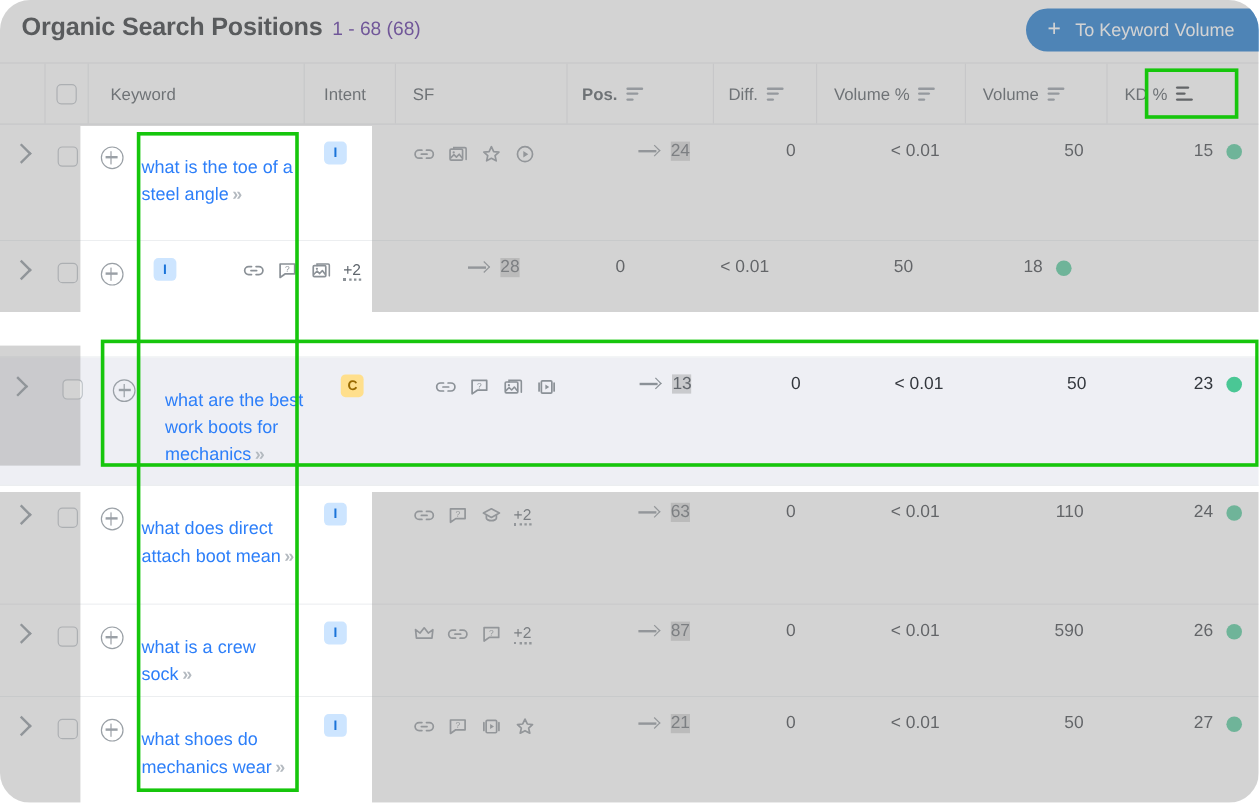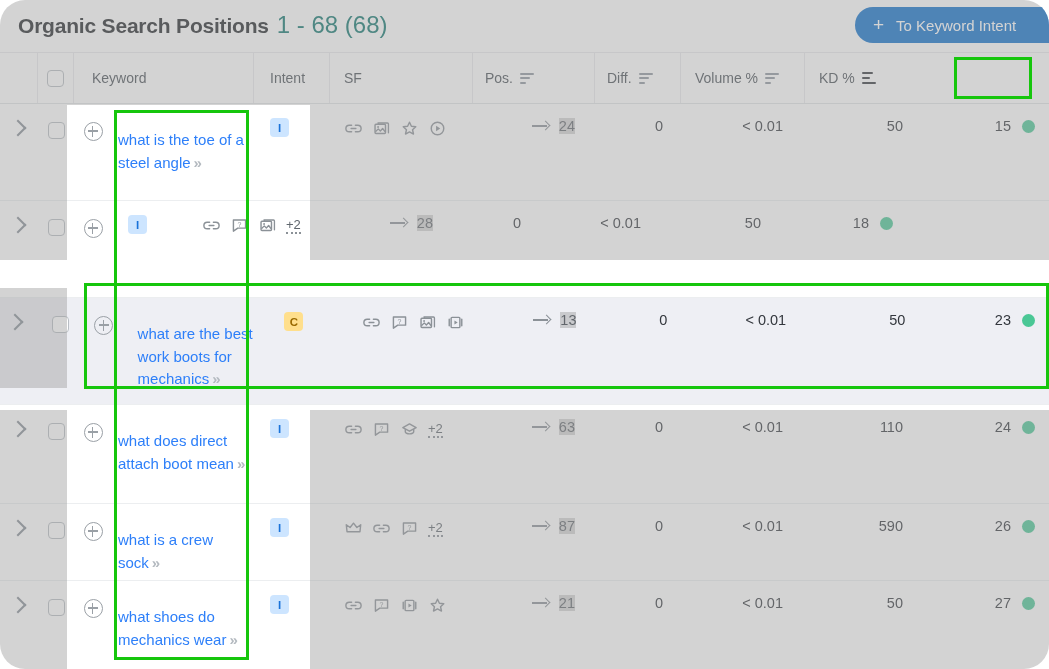--- a/index.html
+++ b/index.html
@@ -40,23 +40,23 @@
     gap: 8px;
     white-space: nowrap;
   }
   .title-main {
     font-size: 21px;
     font-weight: bold;
     color: #222529;
     letter-spacing: -0.2px;
   }
   .title-range {
-    font-size: 24px;
+    font-size: 16px;
     font-weight: normal;
-    color: #0f766e;
+    color: #4c1d95;
   }
 
   .kw-manager-btn {
     position: absolute;
     left: 855px; top: 7px;
     height: 36px;
     min-width: 230px;
     background: #0d6fcb;
     border: none;
     border-radius: 18px;
@@ -119,21 +119,21 @@
   .c-traf  { width: 124px; justify-content: flex-end; padding-right: 22px;}
   .c-vol   { width: 118px; justify-content: flex-end; padding-right: 20px;}
   .c-kd    { width: 126px; justify-content: flex-end; padding-right: 14px;}
 
   .th.c-kw    { padding-left: 0; }
   .th-kw-inner{ padding-left: 6px; }
 
   .th.c-pos, .th.c-diff, .th.c-traf, .th.c-vol, .th.c-kd {
     justify-content: flex-start;
   }
-  .th.c-pos   { padding-left: 12px; }
+  .th.c-pos   { padding-left: 12px; font-weight: bold; }
   .th.c-diff  { padding-left: 12px; }
   .th.c-traf  { padding-left: 14px; }
   .th.c-vol   { padding-left: 14px; }
   .th.c-kd    { padding-left: 14px; }
 
   .th-label { display:flex; align-items:center; gap: 7px; }
 
   
   .sort-ico { display:inline-block; width:14px; }
   .sort-ico i {
@@ -278,21 +278,21 @@
 
 <div id="root">
 
   <div class="titlebar">
     <div class="title-wrap">
       <span class="title-main">Organic Search Positions</span>
       <span class="title-range">1 - 68 (68)</span>
     </div>
     <button class="kw-manager-btn">
       <span class="plus-glyph">+</span>
-      <span>To Keyword Intent</span>
+      <span>To Keyword Volume</span>
     </button>
   </div>
 
   <div class="table">
 
     <div class="thead">
       <div class="th c-exp"></div>
       <div class="th c-chk">
         <div class="cbx head"></div>
       </div>
@@ -321,20 +321,30 @@
           <span class="sort-ico">
               <i></i>
               <i></i>
               <i></i>
             </span>
         </span>
       </div>
       <div class="th c-traf">
         <span class="th-label">
           <span>Volume %</span>
+          <span class="sort-ico">
+              <i></i>
+              <i></i>
+              <i></i>
+            </span>
+        </span>
+      </div>
+      <div class="th c-vol">
+        <span class="th-label">
+          <span>Volume</span>
           <span class="sort-ico">
               <i></i>
               <i></i>
               <i></i>
             </span>
         </span>
       </div>
       <div class="th c-kd noborder">
         <span class="th-label">
           <span>KD %</span>

